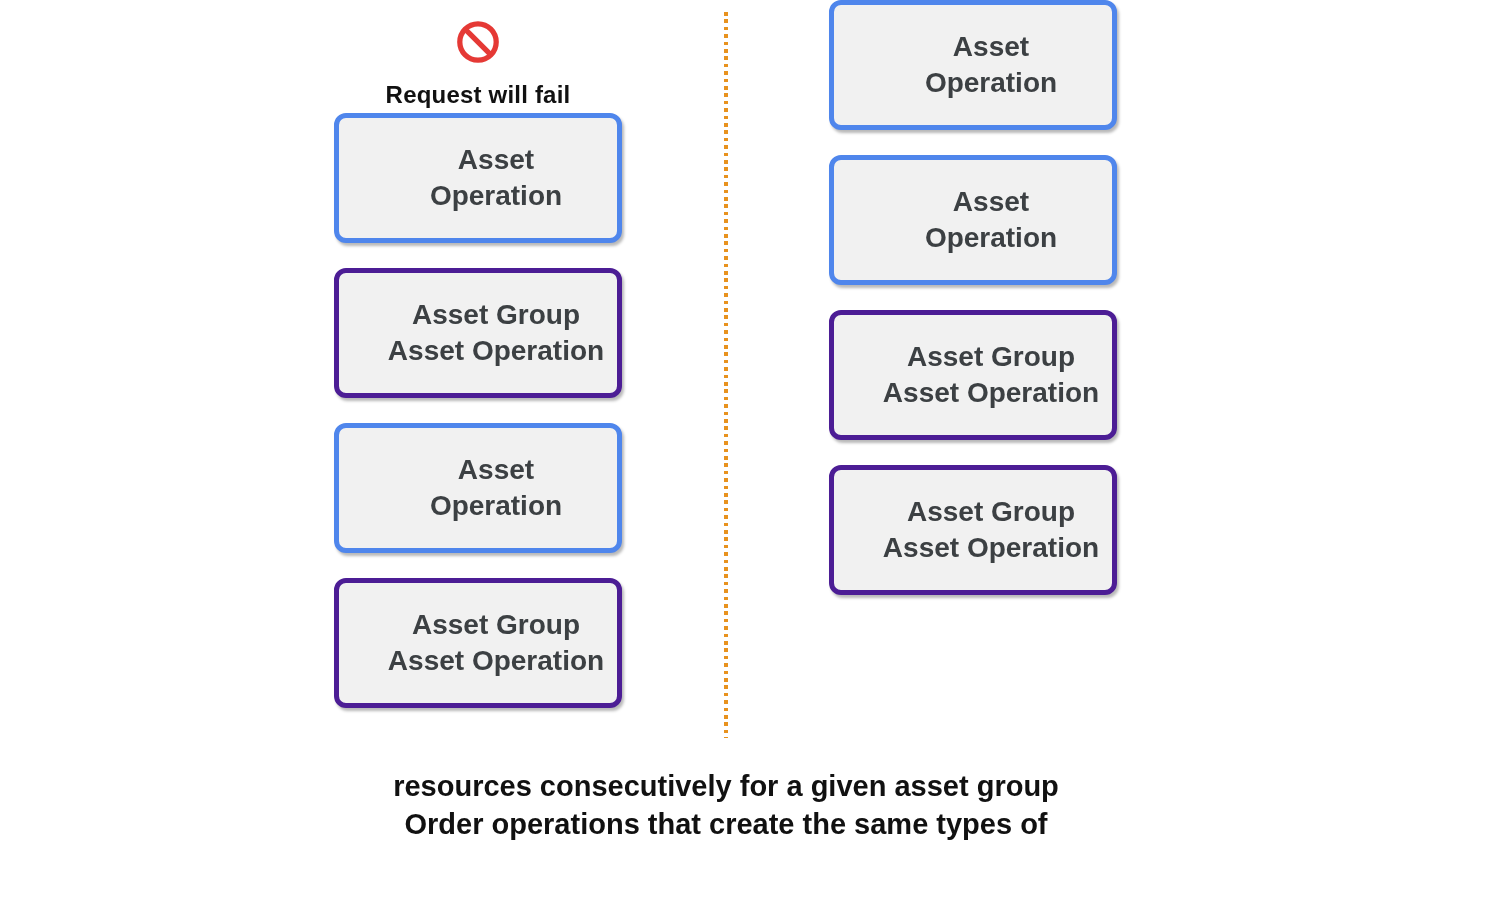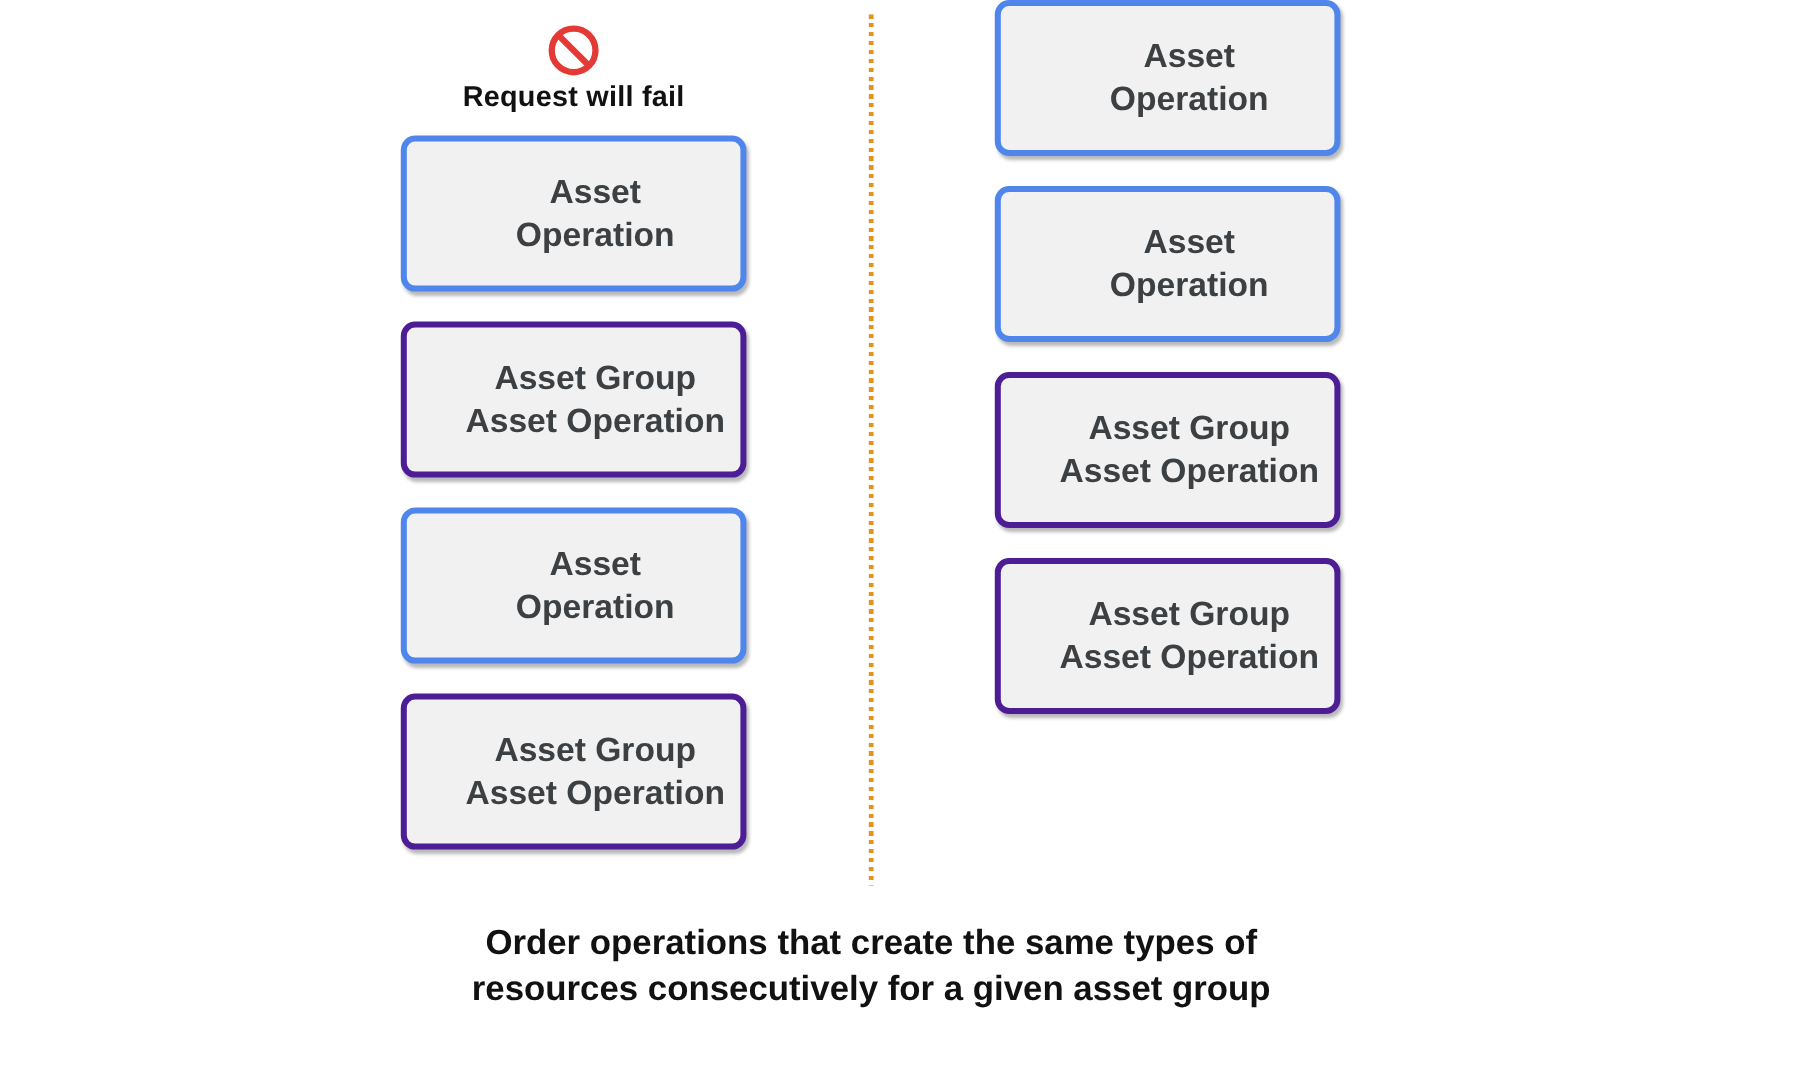--- a/index.html
+++ b/index.html
@@ -38,21 +38,21 @@
     height: 48px;
     display: flex;
     align-items: center;
     justify-content: center;
   }
   .col-title {
     font-size: 24px;
     font-weight: bold;
     color: #111111;
     text-align: center;
-    margin-top: 1px;
+    margin-top: 15px;
     white-space: nowrap;
     letter-spacing: 0.2px;
   }
   .box {
     height: 130px;
     box-sizing: border-box;
     border-radius: 12px;
     background: #f1f1f1;
     display: flex;
     flex-direction: column;
@@ -145,17 +145,17 @@
       <div class="box-line">Asset Group</div>
       <div class="box-line">Asset Operation</div>
     </div>
     <div class="box orange">
       <div class="box-line">Asset Group</div>
       <div class="box-line">Asset Operation</div>
     </div>
   </div>
 
   <div class="caption">
+    <div>resources consecutively for a given asset group</div>
     <div>Order operations that create the same types of</div>
-    <div>resources consecutively for a given asset group</div>
   </div>
 
 </div>
 
 </body></html>

